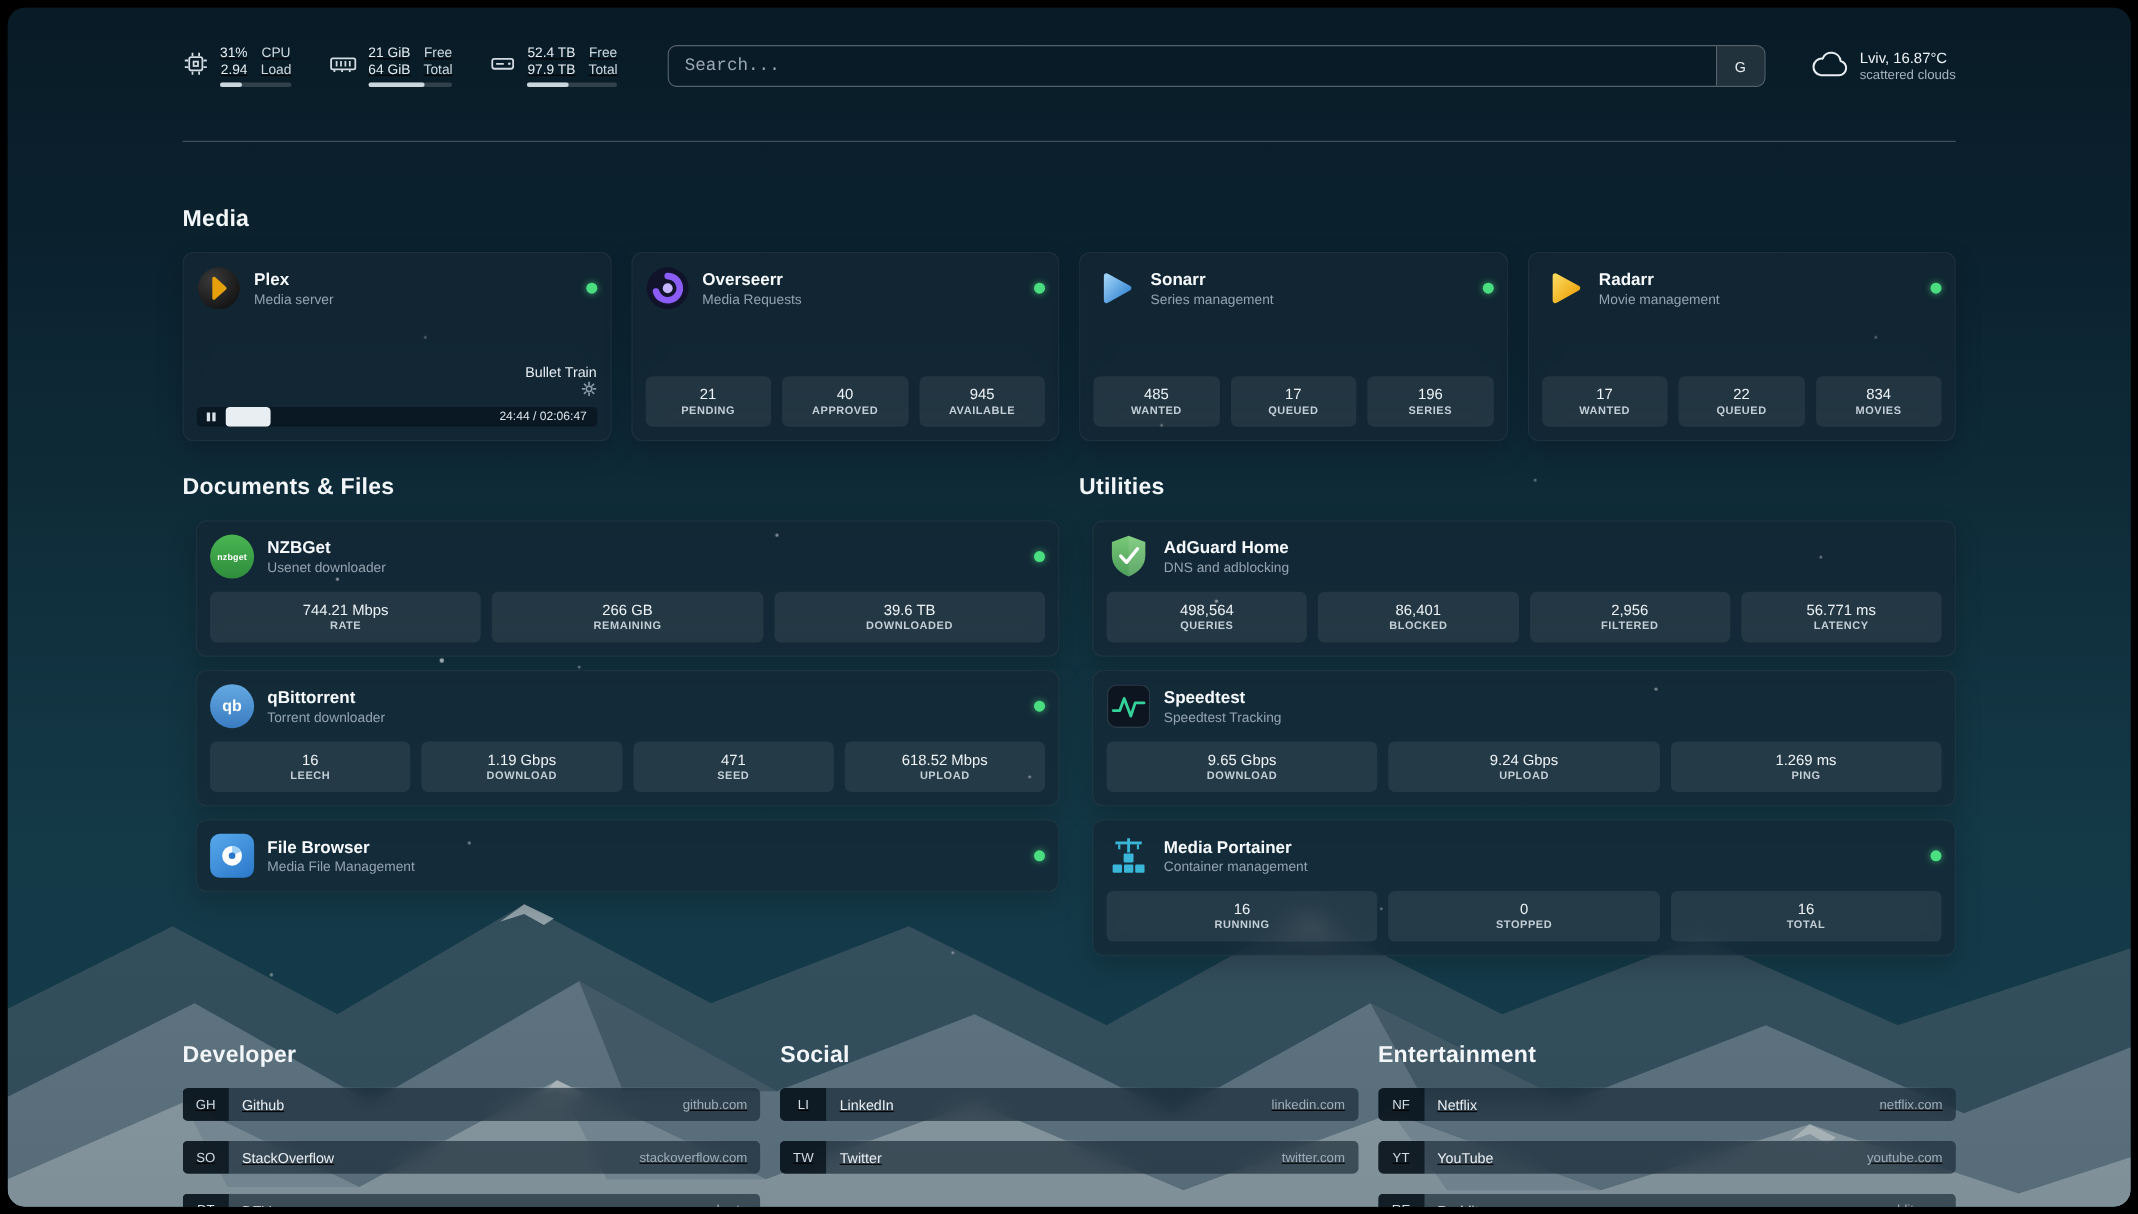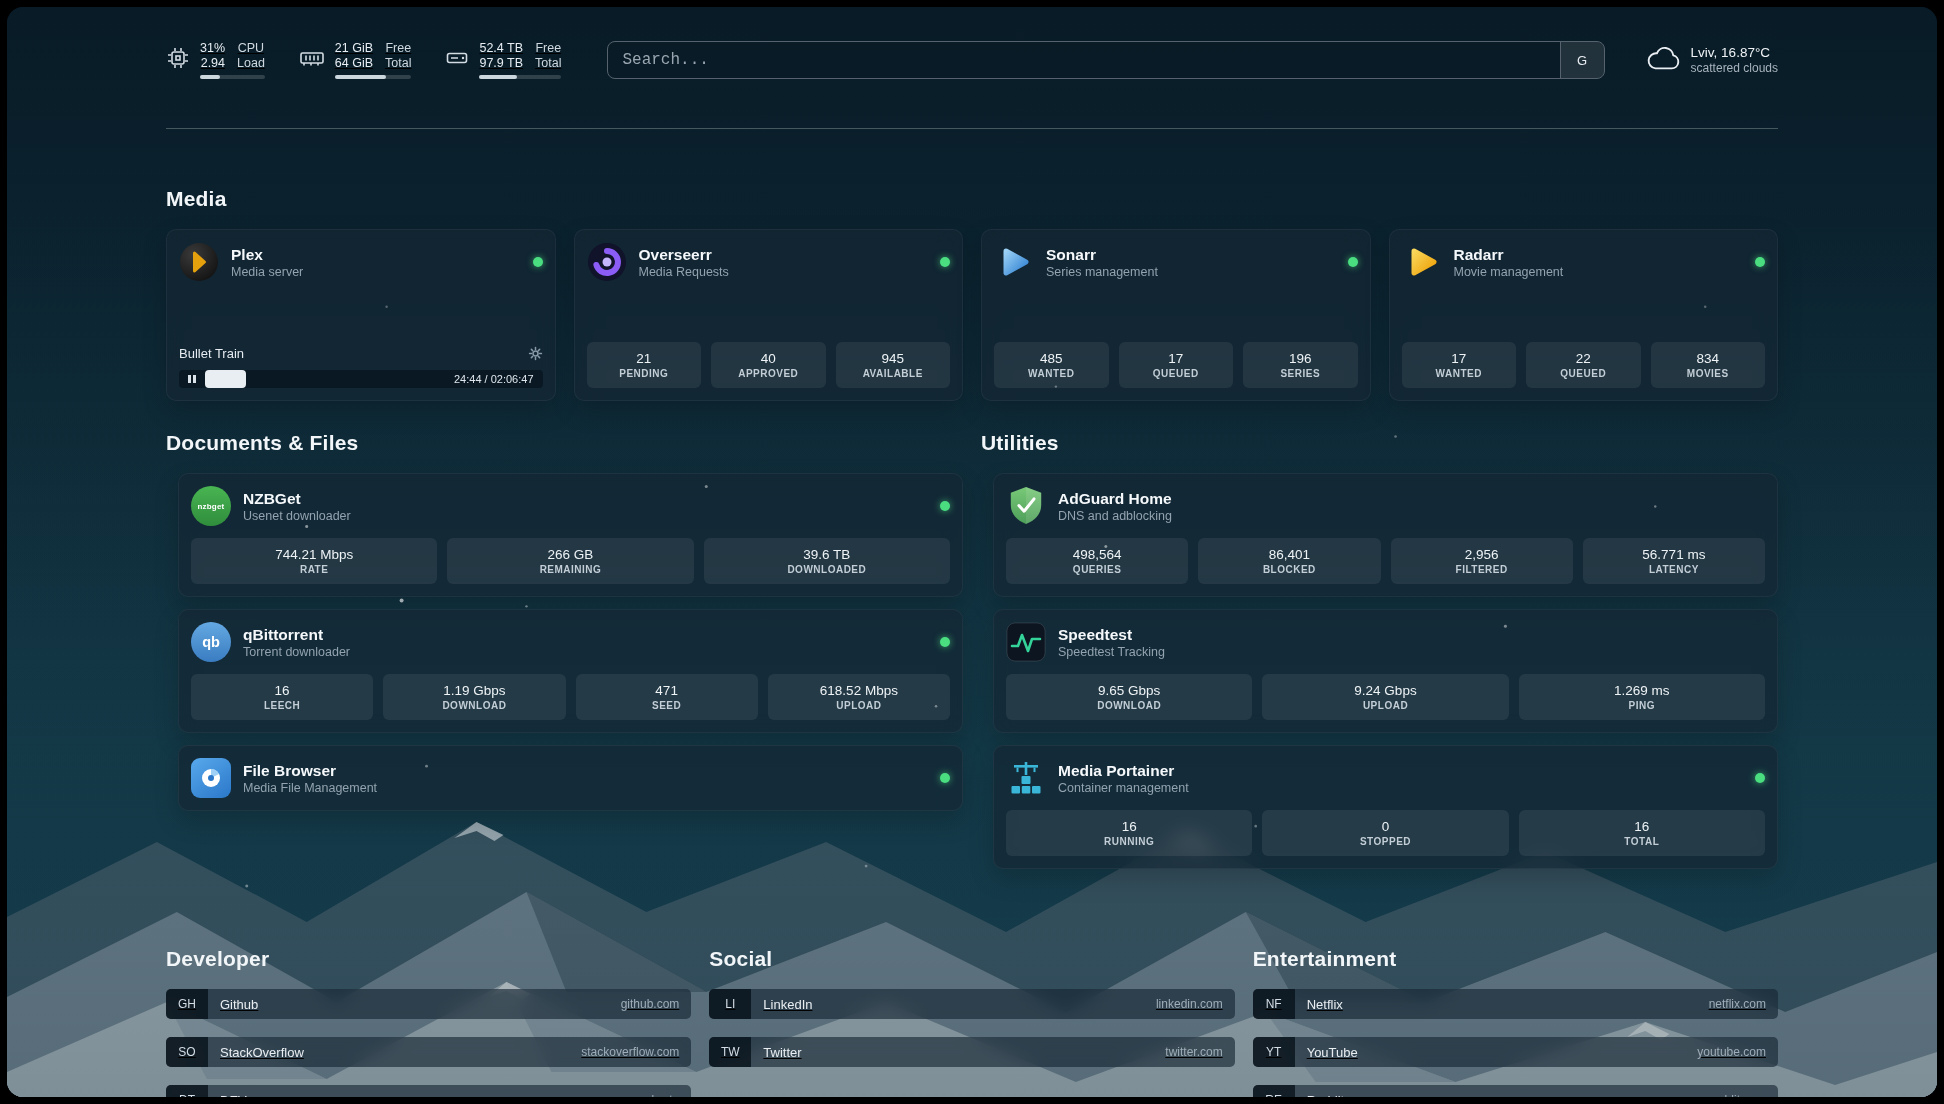--- a/index.html
+++ b/index.html
@@ -57,21 +57,21 @@
   .card.media .stats{margin-top:auto;}
   .cols3{grid-template-columns:repeat(3,1fr);}
   .cols4{grid-template-columns:repeat(4,1fr);}
   .stat{background:rgba(255,255,255,.07);border-radius:6px;height:46px;display:flex;flex-direction:column;
         align-items:center;justify-content:center;gap:2px;}
   .stat-v{font-size:13.5px;color:#eef3f6;}
   .stat-l{font-size:10px;font-weight:700;letter-spacing:.5px;color:#c3ced6;}
 
   
   .np{margin-top:auto;}
-  .np-top{display:flex;align-items:center;}
+  .np-top{display:flex;align-items:flex-end;flex-direction:column;}
   .np-title{font-size:13px;color:#e6ecf1;}
   .gear{margin-left:auto;opacity:.85;display:flex;cursor:pointer;}
   .np-row{display:flex;align-items:center;background:rgba(9,20,30,.72);border-radius:4px;height:18px;margin-top:9px;}
   .pause{width:26px;height:18px;display:flex;align-items:center;justify-content:center;gap:2.5px;cursor:pointer;}
   .pause i{width:2.5px;height:8px;background:#dbe3e9;display:block;}
   .np-track{flex:1;height:18px;position:relative;overflow:hidden;}
   .np-fill{height:100%;background:#e9eef2;border-radius:4px;}
   .np-time{font-size:11px;color:#dfe6ec;padding:0 9px;white-space:nowrap;}
 
   

